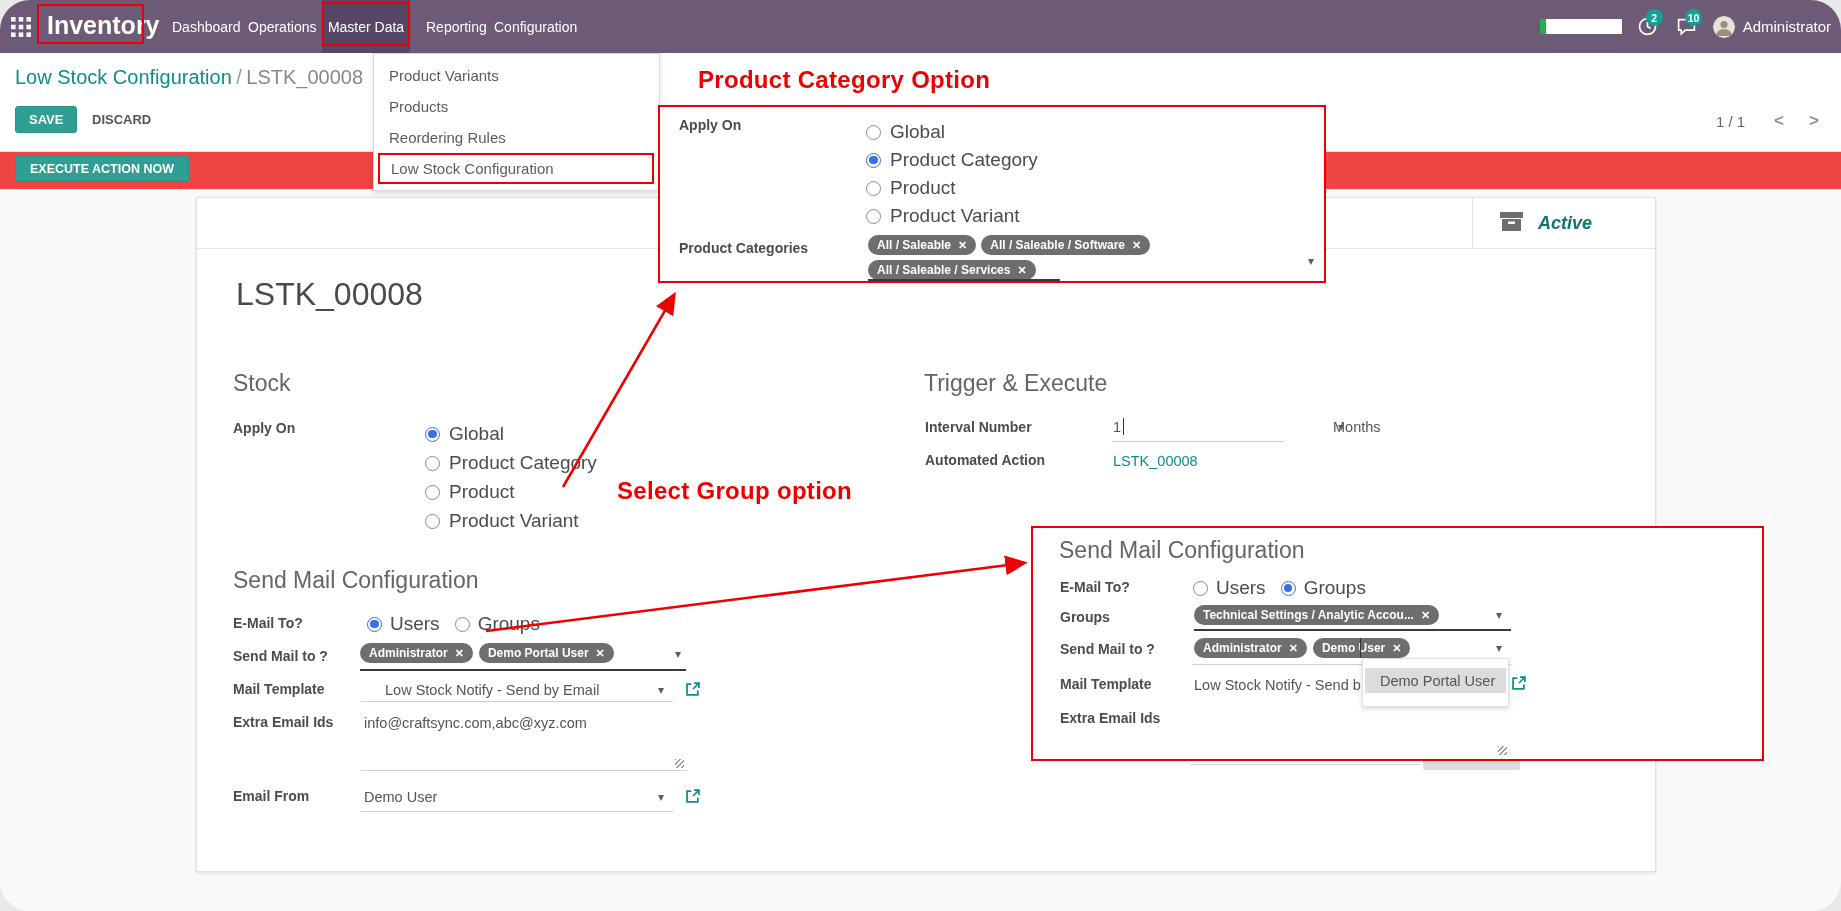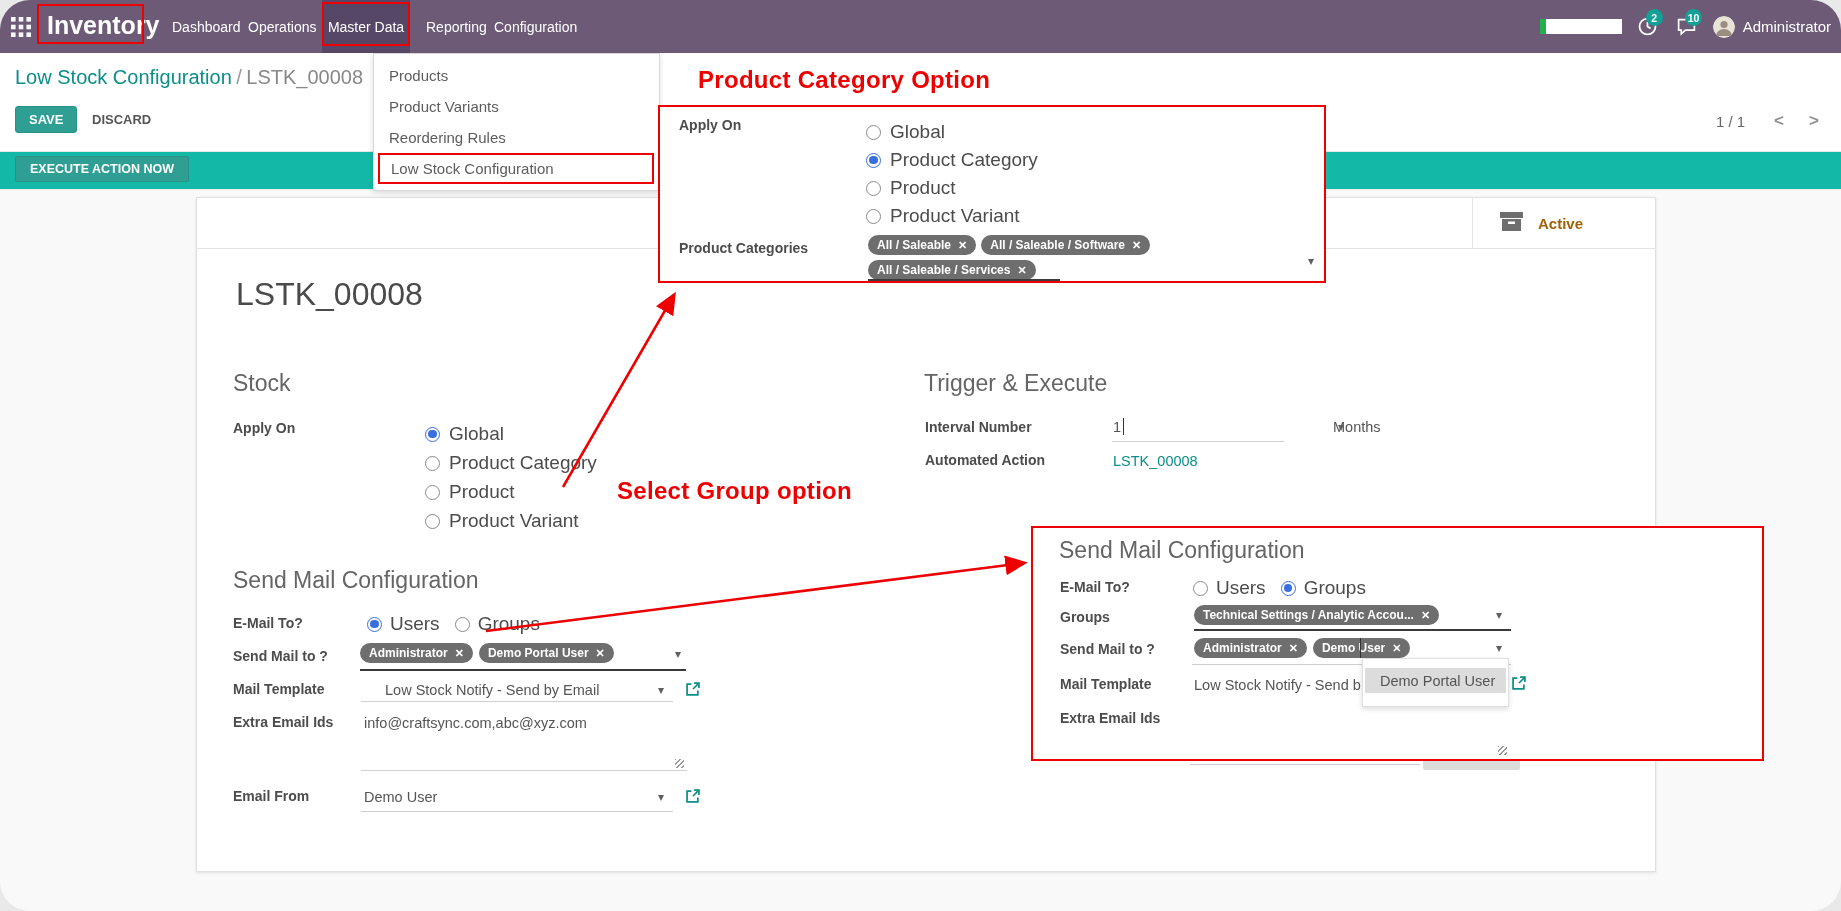--- a/index.html
+++ b/index.html
@@ -9,21 +9,21 @@
   
   #navbar{position:absolute;left:0;top:0;width:1841px;height:53px;background:#6d5a76;z-index:10;}
   .nav-item{position:absolute;top:0;height:53px;display:flex;align-items:center;color:#fff;font-size:14px;cursor:pointer;}
   .nav-item.active{background:#574766;}
   .app-name{font-size:25px;font-weight:bold;color:#fff;}
   .routline{position:absolute;border:2px solid #ee0000;box-sizing:border-box;pointer-events:none;}
   .badge{position:absolute;min-width:17px;height:17px;border-radius:9px;background:#12a097;color:#fff;
          font-size:10.5px;font-weight:bold;display:flex;align-items:center;justify-content:center;padding:0 3px;box-sizing:border-box;}
   
   #header{position:absolute;left:0;top:53px;width:1841px;height:99px;background:#fff;border-bottom:1px solid #e6e6e6;box-sizing:border-box;z-index:3;}
-  #statusbar{position:absolute;left:0;top:152px;width:1841px;height:38px;background:#14b8a6;border-bottom:1px solid #ededed;box-sizing:border-box;z-index:3;}
+  #statusbar{position:absolute;left:0;top:152px;width:1841px;height:38px;background:#ef4444;border-bottom:1px solid #ededed;box-sizing:border-box;z-index:3;}
   .btn-teal{background:#2f9e93;color:#fff;font-weight:bold;font-size:13px;border:1px solid #2a9187;border-radius:3px;
             padding:5px 13px;cursor:pointer;display:inline-block;}
   .btn-flat{color:#555;font-weight:bold;font-size:13px;cursor:pointer;display:inline-block;padding:6px 8px;}
   .crumb-link{color:#0c8e89;font-size:20px;cursor:pointer;}
   .crumb-sep{color:#999;font-size:20px;}
   .crumb-cur{color:#888;font-size:20px;}
   .pager-txt{color:#666;font-size:15px;}
   .pager-ch{color:#8f8f8f;font-size:17px;font-weight:bold;cursor:pointer;}
   
   #card{position:absolute;left:196px;top:197px;width:1460px;height:675px;background:#fff;border:1px solid #e0e0e0;
@@ -148,21 +148,21 @@
   <div id="card">
     <div id="card-topbar">
       <div id="active-cell">
         <span>
           <svg width="25" height="21">
               <rect x="1" y="1" width="23" height="6" fill="#6e6e6e"></rect>
               <rect x="3" y="8" width="19" height="12" fill="#6e6e6e"></rect>
               <rect x="9" y="10.5" width="7" height="2.5" fill="#fff"></rect>
             </svg>
         </span>
-        <span style="color:#a16207;font-size:15px;font-weight:bold;">Active</span>
+        <span style="color:#0f766e;font-size:18px;font-weight:bold;font-style:italic;">Active</span>
       </div>
     </div>
 
     <div class="abs form-title" style="left:39px;top:78px;">LSTK_00008</div>
 
     <div class="abs hd" style="left:36px;top:172px;">Stock</div>
     <div class="abs lbl" style="left:36px;top:222px;">Apply On</div>
     <div class="rrow" style="left:228px;top:225px;">
       <span class="radio on"></span>
         <span class="rtxt">Global</span>
@@ -236,22 +236,22 @@
       <svg width="14" height="14" viewBox="0 0 13 13">
           <path d="M5 2 H1 V12 H11 V8" fill="none" stroke="#0c8e89" stroke-width="1.6"></path>
           <path d="M7.5 1 H12 V5.5" fill="none" stroke="#0c8e89" stroke-width="1.6"></path>
           <path d="M12 1 L6.5 6.5" stroke="#0c8e89" stroke-width="1.6"></path>
         </svg>
     </div>
     <div class="ul" style="left:164px;top:613px;width:312px;"></div>
   </div>
 
   <div id="md-menu">
+    <div class="menu-item">Product Variants</div>
     <div class="menu-item">Products</div>
-    <div class="menu-item">Product Variants</div>
     <div class="menu-item">Reordering Rules</div>
     <div class="menu-item boxed">Low Stock Configuration</div>
   </div>
 
   <div class="ul" style="left:1190px;top:764px;width:230px;z-index:5;"></div>
   <div class="abs" style="left:1423px;top:757px;width:97px;height:13px;background:#dcdcdc;border-radius:2px;z-index:5;"></div>
 
   <div class="ann" style="left:698px;top:66px;">Product Category Option</div>
   <div class="rbox" style="left:658px;top:105px;width:668px;height:178px;">
     <div class="abs lbl" style="left:19px;top:10px;">Apply On</div>

